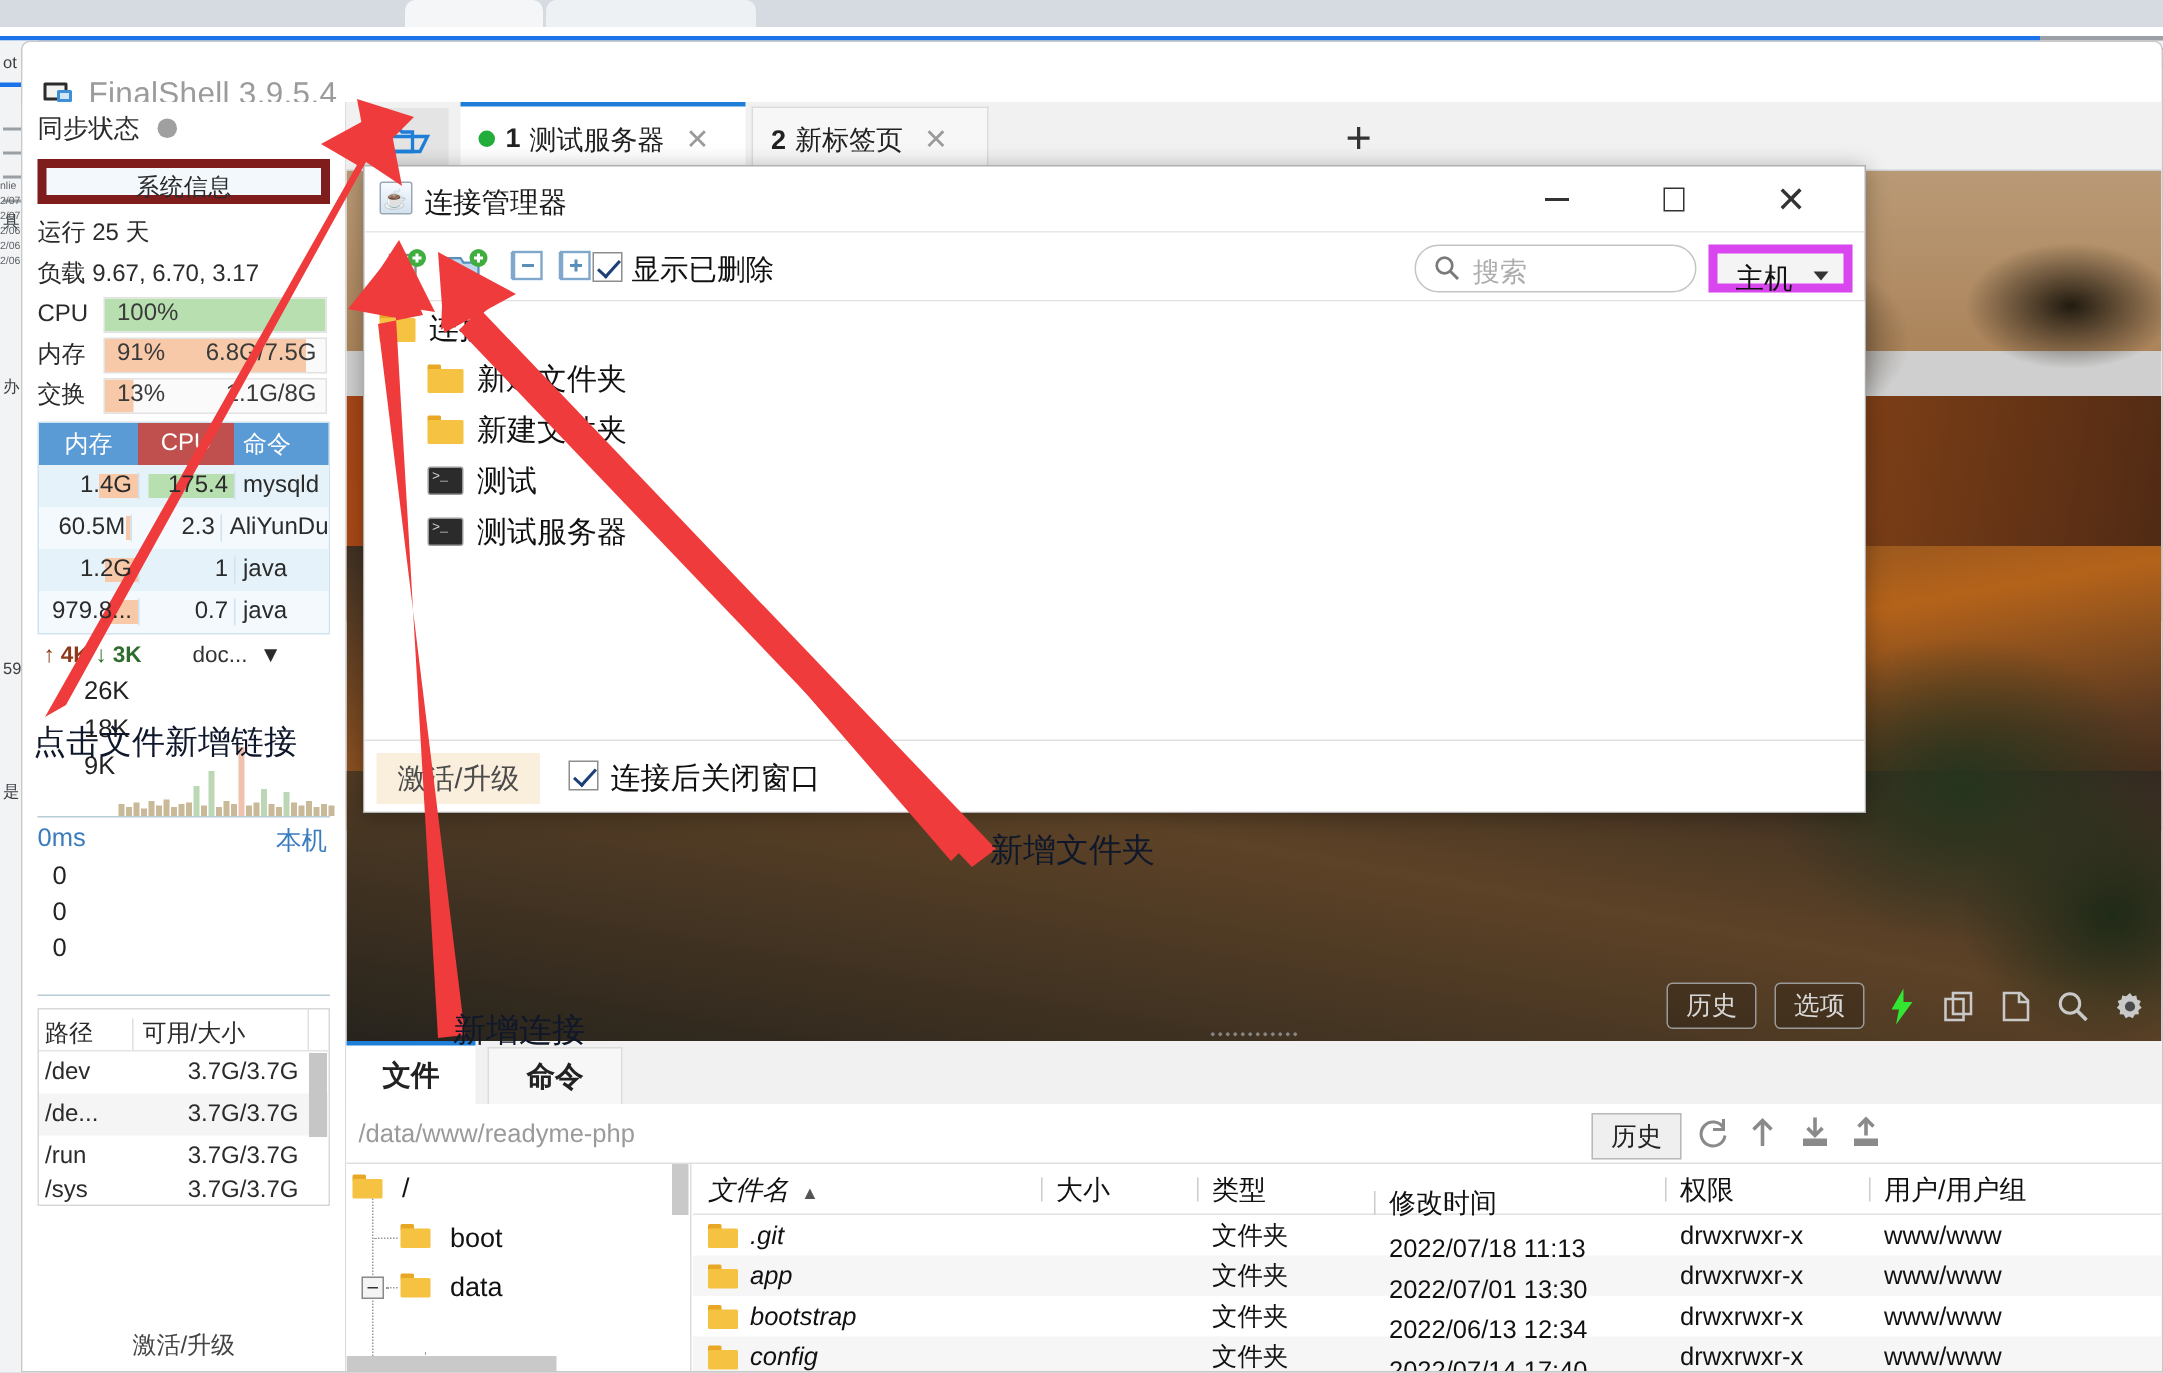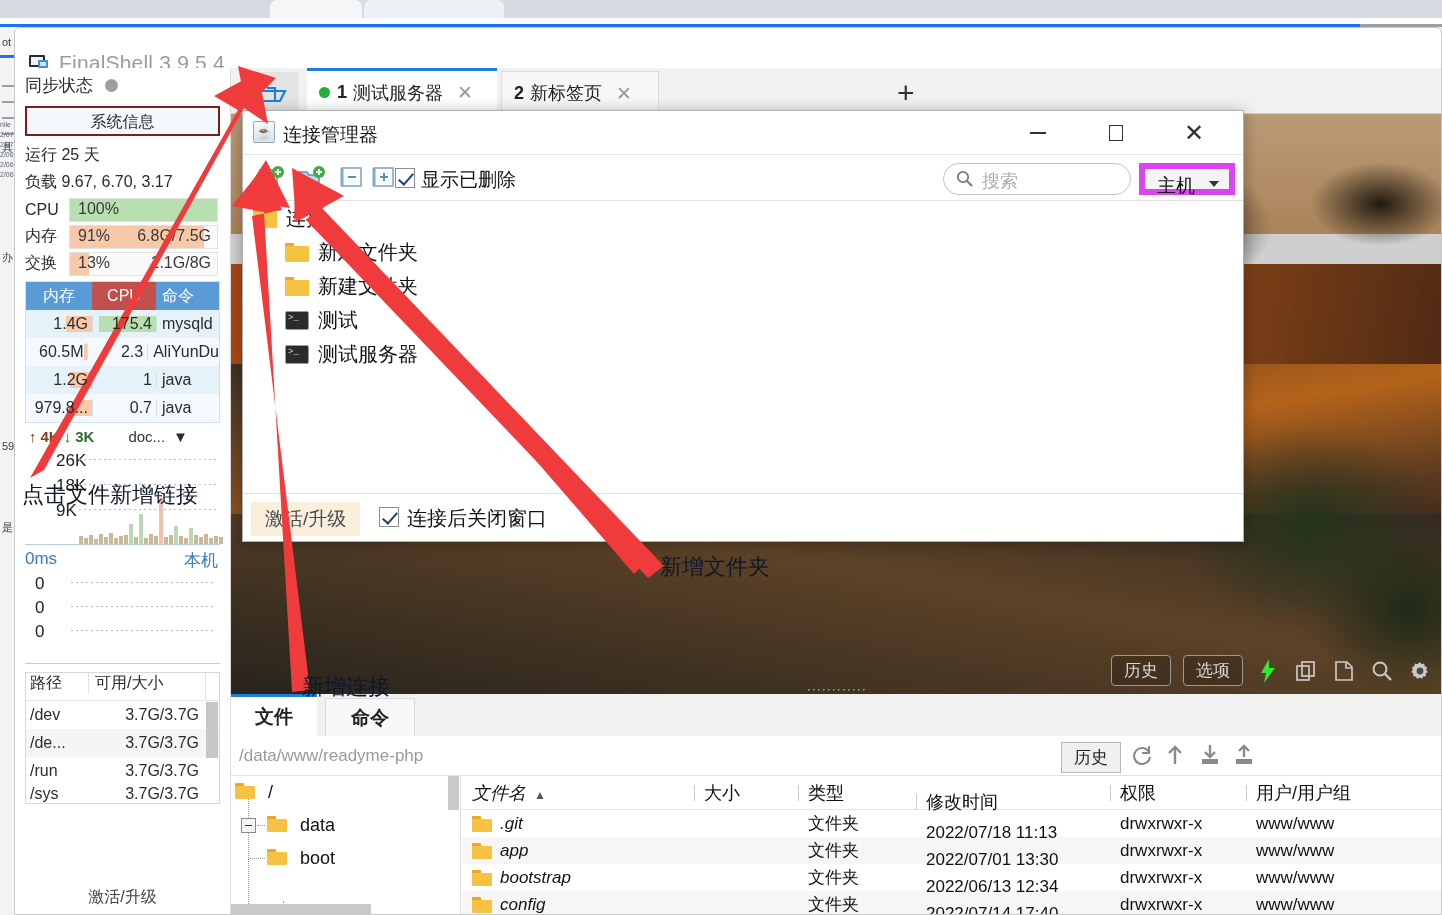--- a/index.html
+++ b/index.html
@@ -54,21 +54,21 @@
     background: #ffffff; border-right: 1px solid #dcdcdc;
     font-size: 16px; color: #2b2b2b;
   }
   .sb-row { display: flex; align-items: center; padding: 0 10px; }
   .sb-sync { height: 34px; font-size: 17px; }
   .sb-sync .dot { width: 13px; height: 13px; border-radius: 50%; background: #a0a0a0; margin-left: 12px; }
   .sb-ip { height: 30px; font-size: 16px; }
   .sb-ip .copy { color: #b5b5b5; font-size: 15px; margin-left: 10px; }
   .sb-sysinfo {
     margin: 4px 10px 6px 10px; height: 30px; line-height: 28px; text-align: center;
-    border: 2px solid #7f1d1d; background: #f3f8fc; font-size: 16px; color: #2b2b2b;
+    border: 6px solid #7f1d1d; background: #f3f8fc; font-size: 16px; color: #2b2b2b;
   }
   .sb-line { height: 27px; font-size: 16px; padding-left: 10px; display:flex; align-items:center;}
 
   .meter { display: flex; align-items: center; height: 27px; padding-left: 10px; }
   .meter .lbl { width: 44px; font-size: 16px; }
   .meter .bar {
     position: relative; flex: 1; height: 24px; margin-right: 12px;
     border: 1px solid #e2e2e2; background: #fafafa; overflow: hidden;
   }
   .meter .fill { position: absolute; left: 0; top: 0; bottom: 0; }
@@ -109,21 +109,21 @@
 
   .ping-head { display:flex; justify-content: space-between; padding: 4px 12px 0 10px; }
   .ping-head .ms { color: #3a7bbf; font-size: 17px; }
   .ping-head .host { color: #3a7bbf; font-size: 17px; }
   .graph-box2 { margin: 0 10px; height: 92px; position: relative; border-bottom: 1px solid #b9cdd6; }
   .graph-box2 .yl { position: absolute; left: 10px; font-size: 17px; color: #222; }
   .graph-box2 .dots { position:absolute; left:44px; right:4px; height:1px;
      background-image: radial-gradient(#bbb 1px, transparent 1px); background-size: 5px 1px;}
 
   .disk-table { margin: 8px 10px 0 10px; border: 1px solid #d8d8d8; position: relative;}
-  .disk-head { display: flex; height: 28px; font-size: 16px; align-items: flex-start; border-bottom:1px solid #e4e4e4;}
+  .disk-head { display: flex; height: 28px; font-size: 16px; align-items: flex-end; border-bottom:1px solid #e4e4e4;}
   .disk-head .d0 { width: 62px; padding-left: 4px;}
   .disk-head .d1 { flex: 1; padding-left: 6px; border-left: 1px solid #e0e0e0;}
   .disk-head .d2 { width: 14px; border-left: 1px solid #e0e0e0; height:100%;}
   .disk-row { display: flex; height: 28px; font-size: 16px; align-items: center; }
   .disk-row.alt { background: #f5f5f5; }
   .disk-row .d0 { width: 62px; padding-left: 4px;}
   .disk-row .d1 { flex: 1; text-align: right; padding-right: 20px;}
   .disk-scroll { position:absolute; right:1px; top:29px; width:12px; height:56px; background:#c6c6c6; }
   .sb-activate { position: absolute; bottom: 6px; left: 0; right: 0; text-align: center; font-size: 16px; color: #444; }
 
@@ -564,35 +564,35 @@
         <span class="dt-guide" style="left:17px; top:20px; height:160px"></span>
         <span class="dt-guide" style="left:52px; top:125px; height:70px"></span>
         <div class="dt-row" style="padding-left:4px">
           <span class="fi folder">
               <i class="tabt"></i>
               <i class="body"></i>
             </span>
           <span>/</span>
         </div>
         <div class="dt-row" style="padding-left:36px">
+          <span class="dt-elbow" style="left:18px;width:16px;top:16px"></span>
+          <span class="fi folder">
+              <i class="tabt"></i>
+              <i class="body"></i>
+            </span>
+          <span>boot</span>
+        </div>
+        <div class="dt-row" style="padding-left:36px">
           <span class="dt-minus" style="left:10px;top:9px"></span>
           <span class="dt-elbow" style="left:26px;width:8px;top:16px"></span>
           <span class="fi folder">
               <i class="tabt"></i>
               <i class="body"></i>
             </span>
           <span>data</span>
-        </div>
-        <div class="dt-row" style="padding-left:36px">
-          <span class="dt-elbow" style="left:18px;width:16px;top:16px"></span>
-          <span class="fi folder">
-              <i class="tabt"></i>
-              <i class="body"></i>
-            </span>
-          <span>boot</span>
         </div>
         <div class="dt-row" style="padding-left:70px">
           
           
           
         </div>
 
         <span class="dt-scroll"></span>
         <span class="dt-hscroll"></span>
       </div>

